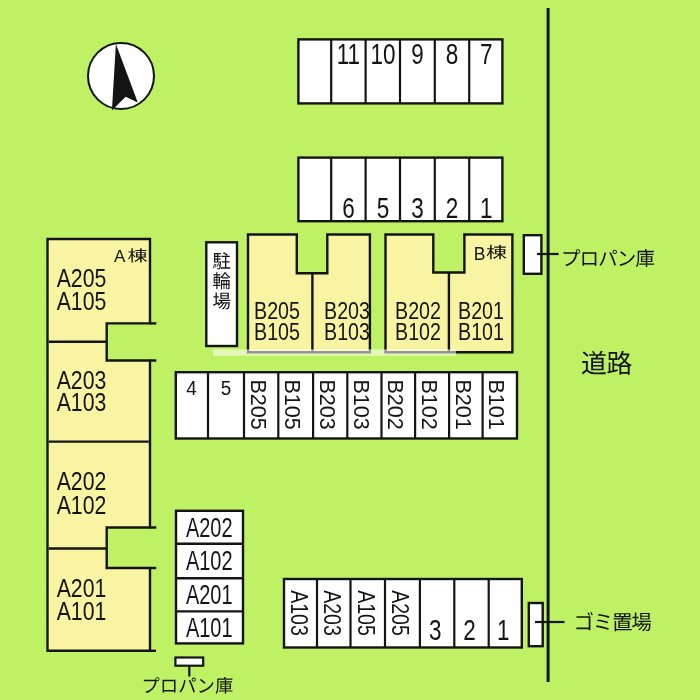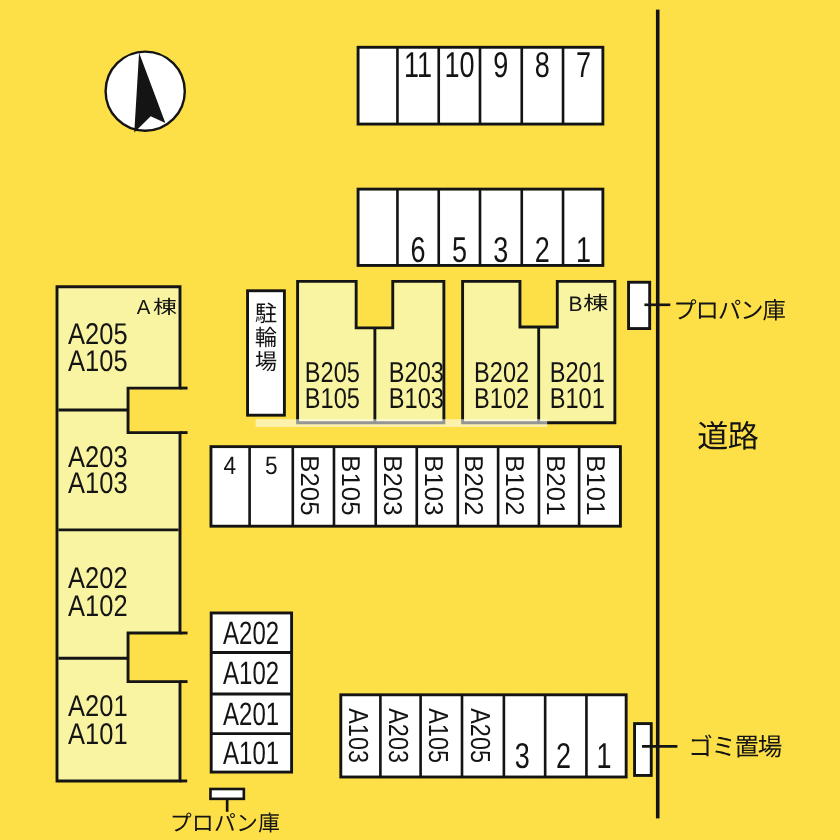--- a/index.html
+++ b/index.html
@@ -1,14 +1,14 @@
 <!DOCTYPE html>
 <html><head><meta charset="utf-8"><style>
 html,body{margin:0;padding:0;background:#fff;}
-#c{position:relative;width:700px;height:700px;background:#fde047;overflow:hidden;}
+#c{position:relative;width:700px;height:700px;background:#bef264;overflow:hidden;}
 </style></head>
 <body>
 <div id="c"><svg width="700" height="700" viewBox="0 0 700 700" font-family="&quot;Liberation Sans&quot;,sans-serif" fill="#141414">
       <defs>
         <path id="g26847" d="M393.1201171875 727.380615234375H945.4102783203125V661.8892822265625H393.1201171875ZM632.0093994140625 839.140380859375H704.6910400390625V-79.7503662109375H632.0093994140625ZM609.9891357421875 267.43994140625 667.9703369140625 244.9095458984375Q636.92041015625 187.299560546875 590.6005859375 132.99456787109375Q544.28076171875 78.6895751953125 490.9609375 33.49456787109375Q437.64111328125 -11.700439453125 384.3712158203125 -41.260498046875Q378.2510986328125 -32.1903076171875 369.180908203125 -21.25506591796875Q360.1107177734375 -10.31982421875 350.6505126953125 -0.07958984375Q341.1903076171875 10.16064453125 332.5101318359375 17.060791015625Q385 41.6707763671875 437.73480224609375 81.35565185546875Q490.4696044921875 121.04052734375 535.7894287109375 169.4703369140625Q581.1092529296875 217.900146484375 609.9891357421875 267.43994140625ZM726.2713623046875 268.6099853515625Q754.76123046875 223.900146484375 796.9960327148438 177.080322265625Q839.2308349609375 130.260498046875 886.4656372070312 90.7706298828125Q933.700439453125 51.28076171875 975.580322265625 25.6707763671875Q963.780029296875 15.820556640625 948.1146850585938 -1.31982421875Q932.4493408203125 -18.460205078125 922.7691650390625 -31.6505126953125Q881.499267578125 -1.700439453125 834.8494873046875 44.38458251953125Q788.19970703125 90.4696044921875 746.2449340820312 143.4696044921875Q704.2901611328125 196.4696044921875 674.80029296875 246.859619140625ZM493.88134765625 384.299560546875V297.620849609375H847.4290771484375V384.299560546875ZM493.88134765625 523.939208984375V438.260498046875H847.4290771484375V523.939208984375ZM425.659912109375 580.6302490234375H917.9906005859375V240.31982421875H425.659912109375ZM51.979736328125 625.5506591796875H388.7301025390625V554.9891357421875H51.979736328125ZM196.0390625 840.3603515625H265.9906005859375V-78.5303955078125H196.0390625ZM193.819091796875 581.179443359375 240.8798828125 565.379150390625Q229.0499267578125 505.379150390625 210.80499267578125 441.07415771484375Q192.56005859375 376.7691650390625 169.81512451171875 314.85418701171875Q147.0701904296875 252.939208984375 121.240234375 199.74420166015625Q95.4102783203125 146.5491943359375 68.020263671875 108.7691650390625Q62.0701904296875 123.51953125 50.5 142.6099853515625Q38.9298095703125 161.700439453125 29.0296630859375 174.6707763671875Q54.859619140625 208.500732421875 79.4095458984375 255.68560791015625Q103.95947265625 302.8704833984375 126.119384765625 357.80029296875Q148.279296875 412.7301025390625 165.63421630859375 469.8798828125Q182.9891357421875 527.0296630859375 193.819091796875 581.179443359375ZM261.380615234375 484.9500732421875Q270.9906005859375 474.56005859375 290.01556396484375 448.36505126953125Q309.04052734375 422.1700439453125 331.06549072265625 390.86505126953125Q353.0904541015625 359.56005859375 371.61541748046875 332.86505126953125Q390.140380859375 306.1700439453125 397.140380859375 294.56005859375L354.51953125 236.9688720703125Q345.51953125 256.47900390625 328.4696044921875 286.0390625Q311.419677734375 315.59912109375 291.759765625 348.07415771484375Q272.099853515625 380.5491943359375 254.35491943359375 408.52423095703125Q236.6099853515625 436.499267578125 226.219970703125 452.0093994140625Z"></path>
         <path id="g39376" d="M487.56005859375 656.80029296875H947.140380859375V586.8487548828125H487.56005859375ZM511.1201171875 360.16064453125H928.140380859375V291.379150390625H511.1201171875ZM679.5694580078125 630.19970703125H752.2510986328125V-20.19970703125H679.5694580078125ZM567.51953125 792.1591796875 613.700439453125 844.0904541015625Q651.48046875 826.260498046875 692.7355346679688 802.1255493164062Q733.9906005859375 777.9906005859375 770.8306884765625 752.7706298828125Q807.6707763671875 727.5506591796875 830.2308349609375 704.5506591796875L781.31982421875 646.1092529296875Q759.539794921875 669.1092529296875 723.979736328125 695.6092529296875Q688.419677734375 722.1092529296875 647.359619140625 747.5242309570312Q606.299560546875 772.939208984375 567.51953125 792.1591796875ZM124.3603515625 647.0904541015625H438.0701904296875V587.279296875H124.3603515625ZM124.3603515625 496.48046875H438.0701904296875V436.6693115234375H124.3603515625ZM87.07958984375 344.260498046875H428.2496337890625V283.279296875H87.07958984375ZM249.0296630859375 764.419677734375H311.9609375V311.979736328125H249.0296630859375ZM297.51953125 233.07958984375 332.6099853515625 246.19970703125Q352.099853515625 216.19970703125 368.67474365234375 179.979736328125Q385.2496337890625 143.759765625 392.9095458984375 117.759765625L354.819091796875 101.6396484375Q348.379150390625 128.859619140625 331.8892822265625 165.66461181640625Q315.3994140625 202.4696044921875 297.51953125 233.07958984375ZM225.6396484375 217.19970703125 263.5101318359375 224.759765625Q278.780029296875 187.3697509765625 290.74493408203125 142.17474365234375Q302.7098388671875 96.979736328125 305.9298095703125 64.5897216796875L265.279296875 55.0296630859375Q262.4493408203125 87.419677734375 251.179443359375 133.11468505859375Q239.9095458984375 178.8096923828125 225.6396484375 217.19970703125ZM151.539794921875 206.7098388671875 190.80029296875 211.4898681640625Q199.240234375 168.099853515625 203.68017578125 116.90484619140625Q208.1201171875 65.7098388671875 207.340087890625 28.31982421875L165.6895751953125 22.1497802734375Q167.4696044921875 60.1497802734375 163.22467041015625 111.23480224609375Q158.979736328125 162.31982421875 151.539794921875 206.7098388671875ZM80.859619140625 217.1497802734375 127.3603515625 208.2496337890625Q124.9703369140625 163.6895751953125 119.4703369140625 118.99456787109375Q113.9703369140625 74.299560546875 102.77532958984375 35.60455322265625Q91.580322265625 -3.0904541015625 71.4102783203125 -30.260498046875L28.6895751953125 -5.900146484375Q47.07958984375 19.4898681640625 57.77459716796875 55.2098388671875Q68.4696044921875 90.9298095703125 73.66461181640625 132.84478759765625Q78.859619140625 174.759765625 80.859619140625 217.1497802734375ZM87.07958984375 799.04052734375H457.9500732421875V736.1092529296875H152.180908203125V306.7894287109375H87.07958984375ZM401.6490478515625 344.260498046875H466.7503662109375Q466.7503662109375 344.260498046875 466.55535888671875 332.9703369140625Q466.3603515625 321.68017578125 465.3603515625 314.340087890625Q459.140380859375 190.460205078125 452.5303955078125 115.26519775390625Q445.92041015625 40.0701904296875 437.61541748046875 1.5101318359375Q429.3104248046875 -37.0499267578125 416.3104248046875 -52.43994140625Q404.7503662109375 -65.9500732421875 391.88531494140625 -71.70513916015625Q379.020263671875 -77.460205078125 361.240234375 -79.020263671875Q346.460205078125 -80.80029296875 321.32525634765625 -80.580322265625Q296.1903076171875 -80.3603515625 268.580322265625 -78.7503662109375Q267.580322265625 -64.9500732421875 263.240234375 -47.5897216796875Q258.900146484375 -30.2293701171875 251.780029296875 -17.379150390625Q278.539794921875 -19.9891357421875 300.38458251953125 -20.79412841796875Q322.2293701171875 -21.59912109375 332.4493408203125 -21.59912109375Q342.279296875 -21.59912109375 349.19427490234375 -19.51409912109375Q356.1092529296875 -17.4290771484375 360.8892822265625 -10.4290771484375Q370.3292236328125 0.180908203125 377.35418701171875 35.7308349609375Q384.379150390625 71.28076171875 390.59912109375 142.7706298828125Q396.819091796875 214.260498046875 401.6490478515625 332.80029296875ZM458.1201171875 25.0311279296875H967.580322265625V-44.92041015625H458.1201171875Z"></path>
         <path id="g36650" d="M525.1903076171875 564.260498046875H859.3697509765625V500.5491943359375H525.1903076171875ZM491.3104248046875 216.140380859375H889.3994140625V152.819091796875H491.3104248046875ZM599.3697509765625 392.5897216796875H650.2105712890625V-65.92041015625H599.3697509765625ZM730.619384765625 392.5897216796875H781.460205078125V-65.92041015625H730.619384765625ZM687.780029296875 766.9189453125Q663.1700439453125 724.8690185546875 626.340087890625 678.8440551757812Q589.5101318359375 632.819091796875 545.0701904296875 590.2941284179688Q500.6302490234375 547.7691650390625 451.580322265625 514.939208984375Q445.460205078125 529.1295166015625 434.1099853515625 546.4649047851562Q422.759765625 563.80029296875 412.6895751953125 575.4305419921875Q461.1295166015625 606.6505126953125 507.26446533203125 649.8455200195312Q553.3994140625 693.04052734375 590.9243774414062 741.9555053710938Q628.4493408203125 790.8704833984375 651.279296875 836.140380859375H718.940673828125Q750.5506591796875 786.700439453125 791.6856079101562 738.5904541015625Q832.820556640625 690.48046875 879.4555053710938 650.5654907226562Q926.0904541015625 610.6505126953125 971.700439453125 583.820556640625Q961.240234375 571.020263671875 949.6950073242188 553.0748901367188Q938.1497802734375 535.1295166015625 929.4696044921875 518.9891357421875Q885.419677734375 549.819091796875 840.0647583007812 591.1240844726562Q794.7098388671875 632.4290771484375 755.4649047851562 678.0390625Q716.219970703125 723.6490478515625 687.780029296875 766.9189453125ZM461.3697509765625 416.240234375H890.3494873046875V352.3089599609375H521.180908203125V-80.140380859375H461.3697509765625ZM863.47900390625 416.240234375H928.3603515625V-9.5491943359375Q928.3603515625 -31.739501953125 923.6903076171875 -45.67474365234375Q919.020263671875 -59.6099853515625 904.5101318359375 -68.1201171875Q890.6099853515625 -75.80029296875 869.7449340820312 -77.77532958984375Q848.8798828125 -79.7503662109375 818.659912109375 -79.140380859375Q816.8798828125 -66.340087890625 811.3447875976562 -49.0897216796875Q805.8096923828125 -31.83935546875 799.07958984375 -18.9891357421875Q817.83935546875 -19.9891357421875 832.8292236328125 -19.9891357421875Q847.819091796875 -19.9891357421875 853.6490478515625 -19.9891357421875Q863.47900390625 -19.379150390625 863.47900390625 -8.379150390625ZM51.6396484375 731.2308349609375H426.219970703125V664.5694580078125H51.6396484375ZM38.4696044921875 161.48046875H431.0499267578125V94.6490478515625H38.4696044921875ZM207.2091064453125 839.9703369140625H270.92041015625V566.0296630859375H207.2091064453125ZM213.059326171875 562.979736328125H266.240234375V271.8502197265625H271.700439453125V-81.1903076171875H207.59912109375V271.8502197265625H213.059326171875ZM126.2105712890625 390.5694580078125V298.940673828125H354.698974609375V390.5694580078125ZM126.2105712890625 534.5491943359375V444.5303955078125H354.698974609375V534.5491943359375ZM70.299560546875 590.8502197265625H413.1700439453125V242.6396484375H70.299560546875Z"></path>
         <path id="g22580" d="M330.6302490234375 429.16064453125H960.7503662109375V363.6693115234375H330.6302490234375ZM443.7301025390625 293.900146484375H879.1591796875V232.138916015625H443.7301025390625ZM492.19970703125 404.68017578125 557.64111328125 387.7098388671875Q519.421142578125 304.5897216796875 455.921142578125 234.1396484375Q392.421142578125 163.6895751953125 322.861083984375 116.6895751953125Q317.740966796875 123.19970703125 308.28076171875 132.2698974609375Q298.820556640625 141.340087890625 288.8603515625 150.020263671875Q278.900146484375 158.700439453125 271 163.4305419921875Q340.3900146484375 204.700439453125 399.5499267578125 267.66534423828125Q458.7098388671875 330.6302490234375 492.19970703125 404.68017578125ZM865.47900390625 293.900146484375H936.04052734375Q936.04052734375 293.900146484375 935.54052734375 282.6099853515625Q935.04052734375 271.31982421875 933.6505126953125 263.5897216796875Q926.4305419921875 160.43994140625 917.820556640625 96.19500732421875Q909.2105712890625 31.9500732421875 899.2105712890625 -2.24493408203125Q889.2105712890625 -36.43994140625 875.2105712890625 -51.219970703125Q862.8704833984375 -64.7301025390625 849.140380859375 -69.68017578125Q835.4102783203125 -74.6302490234375 817.240234375 -76.4102783203125Q801.0701904296875 -77.580322265625 774.5701904296875 -77.66534423828125Q748.0701904296875 -77.7503662109375 717.900146484375 -76.140380859375Q717.5101318359375 -62.340087890625 712.9750366210938 -44.479736328125Q708.43994140625 -26.619384765625 700.539794921875 -14.379150390625Q728.859619140625 -16.9891357421875 752.0694580078125 -17.79412841796875Q775.279296875 -18.59912109375 785.8892822265625 -18.59912109375Q796.499267578125 -18.59912109375 803.6092529296875 -16.7091064453125Q810.71923828125 -14.819091796875 816.1092529296875 -7.819091796875Q826.5491943359375 2.40087890625 835.0741577148438 33.36578369140625Q843.59912109375 64.3306884765625 851.1240844726562 124.56549072265625Q858.6490478515625 184.80029296875 865.47900390625 282.219970703125ZM497.3212890625 621.1497802734375V541.740966796875H819.138916015625V621.1497802734375ZM497.3212890625 754.1295166015625V675.3306884765625H819.138916015625V754.1295166015625ZM429.099853515625 810.04052734375H889.0904541015625V485.219970703125H429.099853515625ZM52.8096923828125 623.6005859375H349.1700439453125V551.8690185546875H52.8096923828125ZM169.819091796875 832.0701904296875H240.7706298828125V217.0499267578125H169.819091796875ZM33.6895751953125 177.7706298828125Q72.07958984375 193.6005859375 122.2496337890625 215.73553466796875Q172.419677734375 237.8704833984375 229.0897216796875 263.700439453125Q285.759765625 289.5303955078125 342.539794921875 315.3603515625L358.900146484375 249.3089599609375Q282.460205078125 210.9189453125 204.3502197265625 172.22393798828125Q126.240234375 133.5289306640625 62.900146484375 102.7489013671875ZM737.739501953125 282.099853515625 790.2105712890625 254.1092529296875Q771.820556640625 190.619384765625 739.1255493164062 125.76446533203125Q706.4305419921875 60.9095458984375 665.4305419921875 6.07958984375Q624.4305419921875 -48.7503662109375 578.6005859375 -83.7503662109375Q568.7503662109375 -72.900146484375 553.3650512695312 -60.7698974609375Q537.979736328125 -48.6396484375 523.179443359375 -40.95947265625Q570.3494873046875 -9.1295166015625 612.5444946289062 42.94537353515625Q654.739501953125 95.020263671875 687.239501953125 157.81512451171875Q719.739501953125 220.6099853515625 737.739501953125 282.099853515625ZM581.419677734375 279.659912109375 632.720703125 249.8892822265625Q607.1107177734375 195.619384765625 566.3057250976562 140.26446533203125Q525.500732421875 84.9095458984375 476.78076171875 37.77459716796875Q428.060791015625 -9.3603515625 379.2308349609375 -40.580322265625Q370.16064453125 -28.9500732421875 356.3603515625 -15.81982421875Q342.56005859375 -2.6895751953125 328.759765625 5.9906005859375Q378.1497802734375 33.04052734375 427.06475830078125 77.11541748046875Q475.979736328125 121.1903076171875 516.3947143554688 174.18017578125Q556.8096923828125 227.1700439453125 581.419677734375 279.659912109375Z"></path>
         <path id="g12503" d="M805.43994140625 718.2105712890625Q805.43994140625 690.720703125 824.599853515625 671.560791015625Q843.759765625 652.40087890625 871.2496337890625 652.40087890625Q898.739501953125 652.40087890625 918.2044067382812 671.560791015625Q937.6693115234375 690.720703125 937.6693115234375 718.2105712890625Q937.6693115234375 745.700439453125 918.2044067382812 765.1653442382812Q898.739501953125 784.6302490234375 871.2496337890625 784.6302490234375Q843.759765625 784.6302490234375 824.599853515625 765.1653442382812Q805.43994140625 745.700439453125 805.43994140625 718.2105712890625ZM759.4493408203125 718.2105712890625Q759.4493408203125 749.16064453125 774.619384765625 774.720703125Q789.7894287109375 800.28076171875 815.0444946289062 815.4508056640625Q840.299560546875 830.620849609375 871.2496337890625 830.620849609375Q902.19970703125 830.620849609375 927.759765625 815.4508056640625Q953.31982421875 800.28076171875 968.4898681640625 774.720703125Q983.659912109375 749.16064453125 983.659912109375 718.2105712890625Q983.659912109375 687.260498046875 968.4898681640625 662.0054321289062Q953.31982421875 636.7503662109375 927.759765625 621.580322265625Q902.19970703125 606.4102783203125 871.2496337890625 606.4102783203125Q840.299560546875 606.4102783203125 815.0444946289062 621.580322265625Q789.7894287109375 636.7503662109375 774.619384765625 662.0054321289062Q759.4493408203125 687.260498046875 759.4493408203125 718.2105712890625ZM846.16064453125 651.1201171875Q841.2105712890625 640.6099853515625 837.760498046875 628.3947143554688Q834.3104248046875 616.179443359375 831.140380859375 601.0093994140625Q823.3603515625 561.739501953125 810.2503662109375 513.8845825195312Q797.140380859375 466.0296630859375 778.5303955078125 415.69970703125Q759.92041015625 365.3697509765625 735.7254028320312 318.0897216796875Q711.5303955078125 270.8096923828125 681.9703369140625 232.299560546875Q636.3603515625 174.1295166015625 580.0452270507812 123.98443603515625Q523.7301025390625 73.83935546875 451.8900146484375 33.779296875Q380.0499267578125 -6.28076171875 288.3900146484375 -35.28076171875L220.4384765625 39.5709228515625Q317.778564453125 64.40087890625 389.25360107421875 100.0108642578125Q460.7286376953125 135.620849609375 514.6436157226562 181.3408203125Q568.55859375 227.060791015625 610.3885498046875 280.3306884765625Q646.0484619140625 325.820556640625 672.6233520507812 383.43524169921875Q699.1982421875 441.0499267578125 716.858154296875 499.57958984375Q734.51806640625 558.1092529296875 741.1280517578125 606.0390625Q726.738037109375 606.0390625 687.8331909179688 606.0390625Q648.9283447265625 606.0390625 596.05859375 606.0390625Q543.1888427734375 606.0390625 485.40411376953125 606.0390625Q427.619384765625 606.0390625 374.77459716796875 606.0390625Q321.9298095703125 606.0390625 282.9898681640625 606.0390625Q244.0499267578125 606.0390625 229.759765625 606.0390625Q200.07958984375 606.0390625 174.86431884765625 605.1490478515625Q149.6490478515625 604.259033203125 130.259033203125 602.8690185546875V691.52099609375Q144.4290771484375 690.1309814453125 161.1092529296875 688.4359741210938Q177.7894287109375 686.740966796875 196.07958984375 685.8509521484375Q214.3697509765625 684.9609375 230.3697509765625 684.9609375Q242.2698974609375 684.9609375 272.9898681640625 684.9609375Q303.7098388671875 684.9609375 346.3096923828125 684.9609375Q388.9095458984375 684.9609375 437.25433349609375 684.9609375Q485.59912109375 684.9609375 533.4439086914062 684.9609375Q581.2886962890625 684.9609375 622.8035278320312 684.9609375Q664.318359375 684.9609375 693.3682861328125 684.9609375Q722.418212890625 684.9609375 731.75830078125 684.9609375Q743.2684326171875 684.9609375 757.3737182617188 685.8509521484375Q771.47900390625 686.740966796875 785.3292236328125 690.301025390625Z"></path>
         <path id="g12525" d="M146.1092529296875 685.180908203125Q175.8892822265625 684.180908203125 196.82452392578125 683.680908203125Q217.759765625 683.180908203125 235.4898681640625 683.180908203125Q246.780029296875 683.180908203125 278.840087890625 683.180908203125Q310.900146484375 683.180908203125 356.20513916015625 683.180908203125Q401.5101318359375 683.180908203125 453.53509521484375 683.180908203125Q505.56005859375 683.180908203125 557.4750366210938 683.180908203125Q609.3900146484375 683.180908203125 654.0850219726562 683.180908203125Q698.780029296875 683.180908203125 730.1201171875 683.180908203125Q761.460205078125 683.180908203125 772.140380859375 683.180908203125Q788.48046875 683.180908203125 812.9305419921875 683.4859008789062Q837.380615234375 683.7908935546875 860.060791015625 684.7908935546875Q859.060791015625 666.500732421875 858.560791015625 646.2355346679688Q858.060791015625 625.9703369140625 858.060791015625 607.2901611328125Q858.060791015625 597.1700439453125 858.060791015625 567.6700439453125Q858.060791015625 538.1700439453125 858.060791015625 496.03509521484375Q858.060791015625 453.900146484375 858.060791015625 405.6302490234375Q858.060791015625 357.3603515625 858.060791015625 309.3104248046875Q858.060791015625 261.260498046875 858.060791015625 220.04052734375Q858.060791015625 178.820556640625 858.060791015625 150.6505126953125Q858.060791015625 122.48046875 858.060791015625 114.4102783203125Q858.060791015625 102.68017578125 858.2557983398438 84.08502197265625Q858.4508056640625 65.4898681640625 858.7557983398438 46.17474365234375Q859.060791015625 26.859619140625 859.560791015625 12.299560546875Q860.060791015625 -2.260498046875 860.060791015625 -6.5303955078125H773.798828125Q774.4088134765625 -1.04052734375 774.6038208007812 17.2496337890625Q774.798828125 35.539794921875 775.1888427734375 59.25506591796875Q775.578857421875 82.9703369140625 775.578857421875 103.6005859375Q775.578857421875 111.28076171875 775.578857421875 142.28076171875Q775.578857421875 173.28076171875 775.578857421875 218.66064453125Q775.578857421875 264.04052734375 775.578857421875 316.27532958984375Q775.578857421875 368.5101318359375 775.578857421875 419.35491943359375Q775.578857421875 470.19970703125 775.578857421875 512.1295166015625Q775.578857421875 554.059326171875 775.578857421875 579.2442016601562Q775.578857421875 604.4290771484375 775.578857421875 604.4290771484375H229.3712158203125Q229.3712158203125 604.4290771484375 229.3712158203125 579.5491943359375Q229.3712158203125 554.6693115234375 229.3712158203125 512.739501953125Q229.3712158203125 470.8096923828125 229.3712158203125 420.2698974609375Q229.3712158203125 369.7301025390625 229.3712158203125 317.80029296875Q229.3712158203125 265.8704833984375 229.3712158203125 220.4906005859375Q229.3712158203125 175.1107177734375 229.3712158203125 143.80572509765625Q229.3712158203125 112.500732421875 229.3712158203125 103.6005859375Q229.3712158203125 91.140380859375 229.3712158203125 74.2901611328125Q229.3712158203125 57.43994140625 229.8712158203125 40.95477294921875Q230.3712158203125 24.4696044921875 230.67620849609375 11.4095458984375Q230.981201171875 -1.6505126953125 230.981201171875 -6.5303955078125H145.1092529296875Q145.1092529296875 -1.6505126953125 145.6092529296875 12.6295166015625Q146.1092529296875 26.9095458984375 146.6092529296875 45.72467041015625Q147.1092529296875 64.539794921875 147.30426025390625 83.02496337890625Q147.499267578125 101.5101318359375 147.499267578125 114.580322265625Q147.499267578125 123.48046875 147.499267578125 152.260498046875Q147.499267578125 181.04052734375 147.499267578125 223.17547607421875Q147.499267578125 265.3104248046875 147.499267578125 313.77532958984375Q147.499267578125 362.240234375 147.499267578125 410.400146484375Q147.499267578125 458.56005859375 147.499267578125 500.19500732421875Q147.499267578125 541.8299560546875 147.499267578125 570.4149780273438Q147.499267578125 599 147.499267578125 607.2901611328125Q147.499267578125 624.580322265625 147.499267578125 645.820556640625Q147.499267578125 667.060791015625 146.1092529296875 685.180908203125ZM808.3494873046875 128.88134765625V50.739501953125H189.900146484375V128.88134765625Z"></path>

